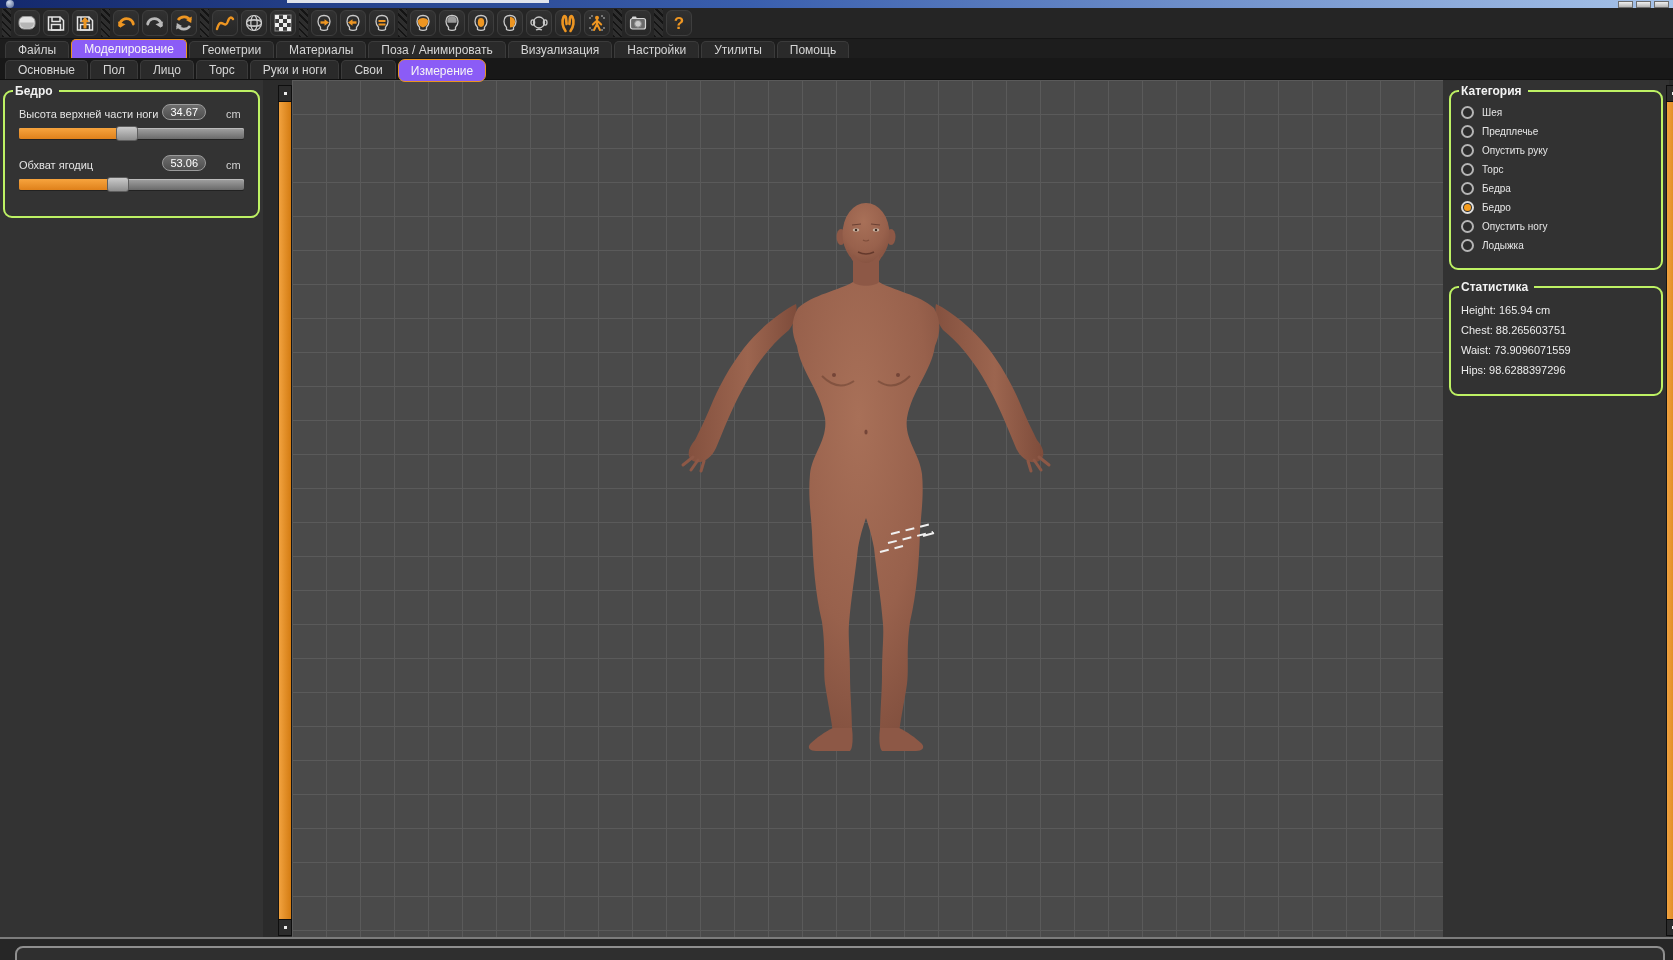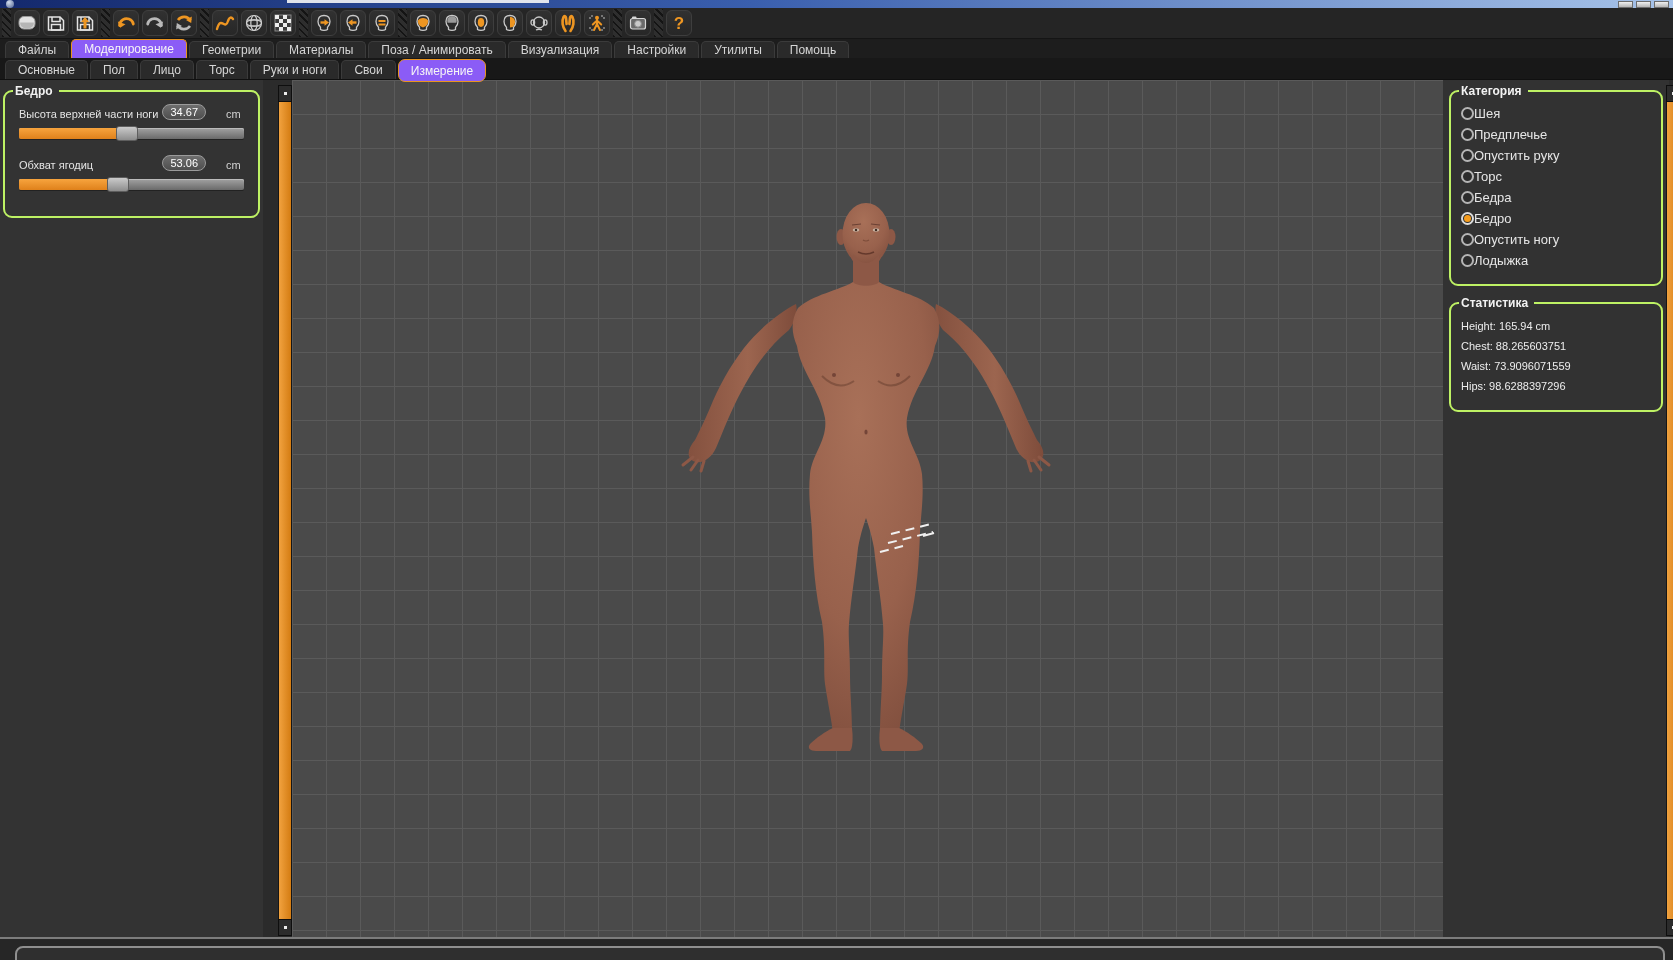--- a/index.html
+++ b/index.html
@@ -60,21 +60,21 @@
     background:linear-gradient(#f7a43e,#df811b)}
   .slider-handle{position:absolute;top:-2px;width:22px;height:15px;border-radius:3px;cursor:grab;
     background:linear-gradient(#cacaca,#8d8d8d);border:1px solid #5e5e5e;box-sizing:border-box}
 
   
   .radio-row{display:flex;align-items:center;margin:6px 2px;cursor:pointer}
   .radio-dot{width:13px;height:13px;border-radius:50%;border:2px solid #b5b5b5;box-sizing:border-box;
     background:#2c2c2c;position:relative;flex:none}
   .radio-row.selected .radio-dot{border-color:#dcdcdc}
   .radio-row.selected .radio-dot::after{content:"";position:absolute;inset:1px;border-radius:50%;background:#f59d1e}
-  .radio-label{margin-left:0;font-size:13px;color:#e6e6e6}
+  .radio-label{margin-left:8px;font-size:10px;color:#e6e6e6}
   .stat-line{font-size:11px;color:#ededed;margin:8px 2px}
 
   
   .vsplit{position:absolute;display:flex;flex-direction:column;cursor:col-resize}
   .vsplit .cap{height:17px;background:#2c2c2c;border:1px solid #0e0e0e;box-sizing:border-box;
     display:flex;align-items:center;justify-content:center;flex:none}
   .vsplit .cap::after{content:"";width:3px;height:3px;background:#ececec}
   .vsplit .bar{flex:1;background:linear-gradient(90deg,#f1a23f,#d47c12);
     border-left:1px solid #161616;border-right:1px solid #161616}
   .vsplit.left{left:278px;top:85px;width:14px;height:851px}

